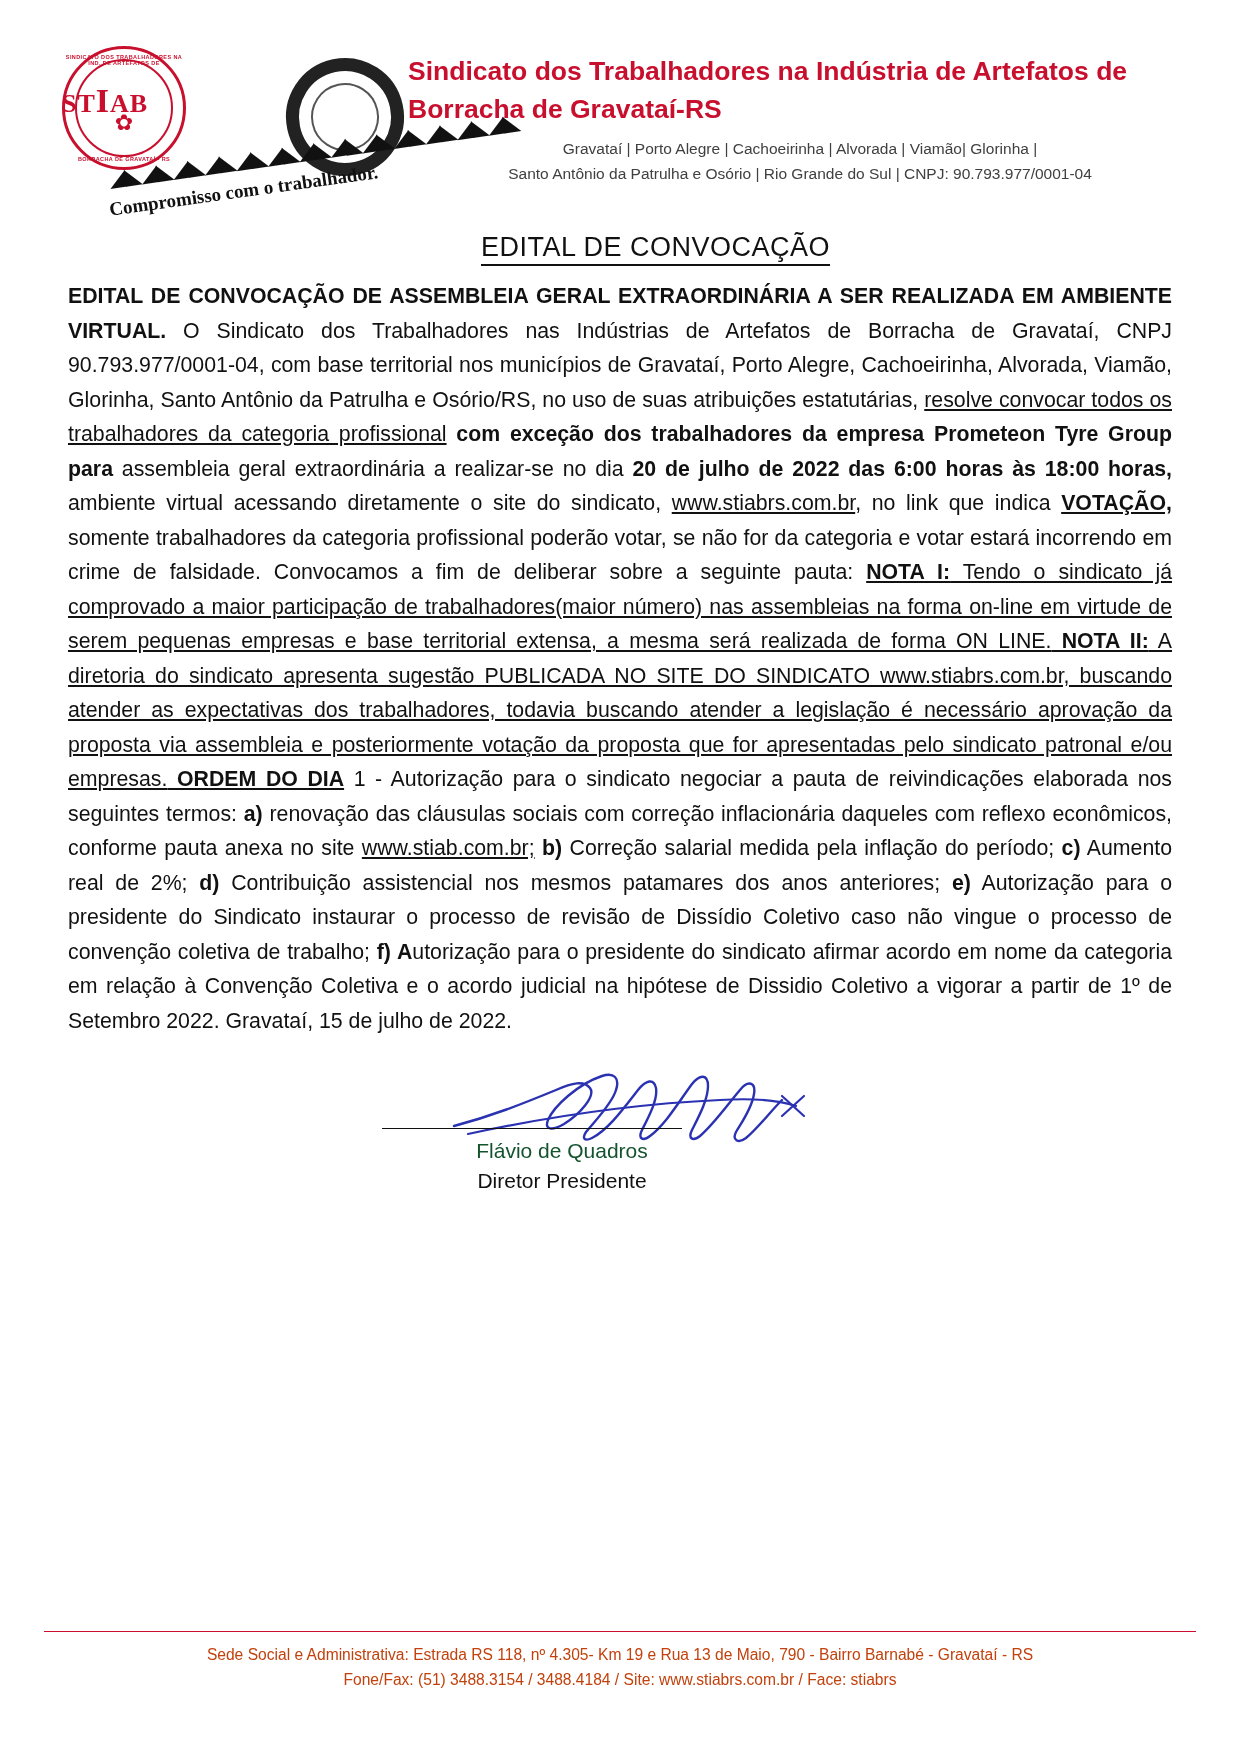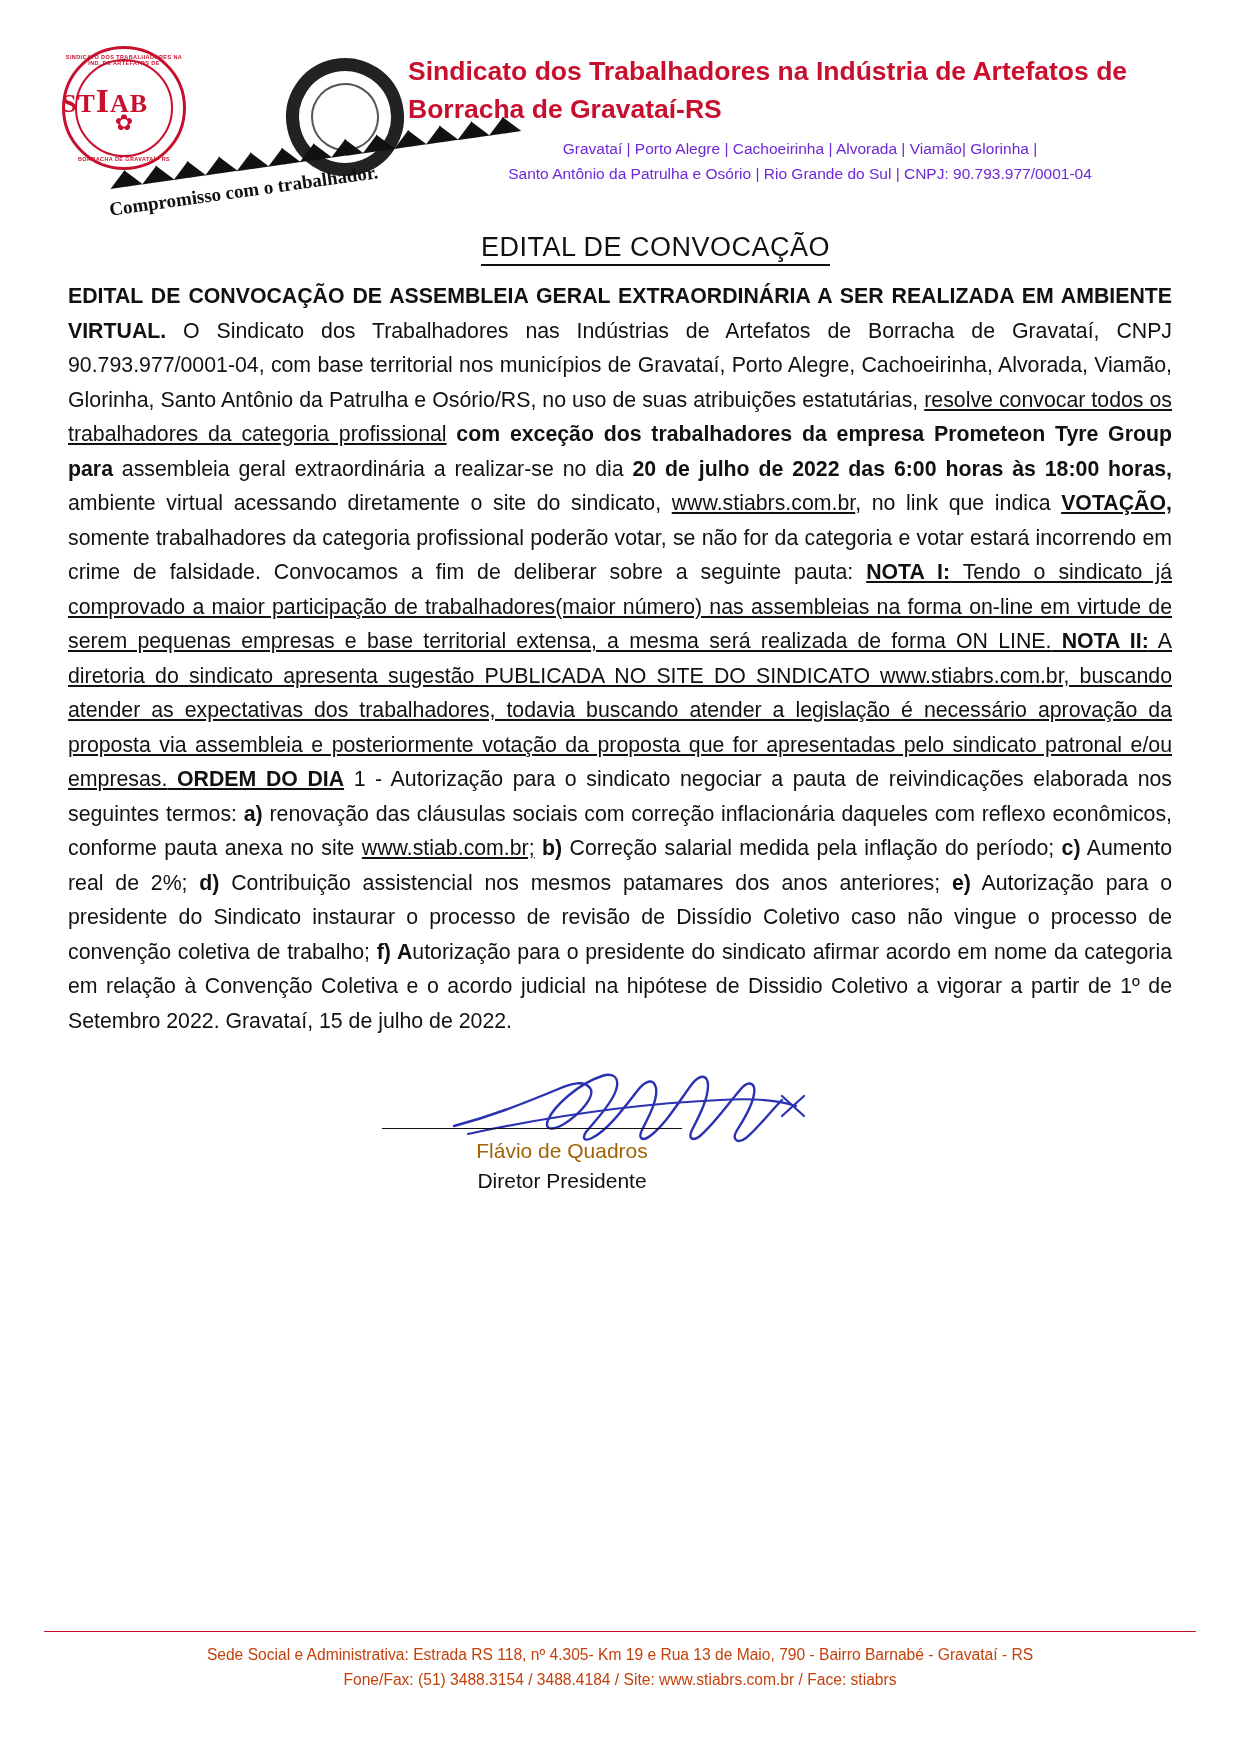--- a/index.html
+++ b/index.html
@@ -143,21 +143,21 @@
     font-weight: bold;
     font-size: 26.5px;
     line-height: 1.45;
     text-align: left;
     margin: 0 0 8px 0;
   }
   .org-cities {
     text-align: center;
     font-size: 15.5px;
     line-height: 1.6;
-    color: #6d28d9;
+    color: #404040;
   }
 
   
   .doc-title {
     text-align: center;
     font-size: 27px;
     letter-spacing: .5px;
     color: #111;
     margin: 2px 0 4px 0;
     padding-left: 71px;
@@ -203,21 +203,21 @@
     color: #2b32b2;
     overflow: visible;
   }
   .sig-name {
     position: absolute;
     left: 330px;
     top: 80px;
     width: 360px;
     text-align: center;
     font-size: 21px;
-    color: #a16207;
+    color: #14532d;
   }
   .sig-role {
     position: absolute;
     left: 330px;
     top: 110px;
     width: 360px;
     text-align: center;
     font-size: 21px;
     color: #111;
   }

